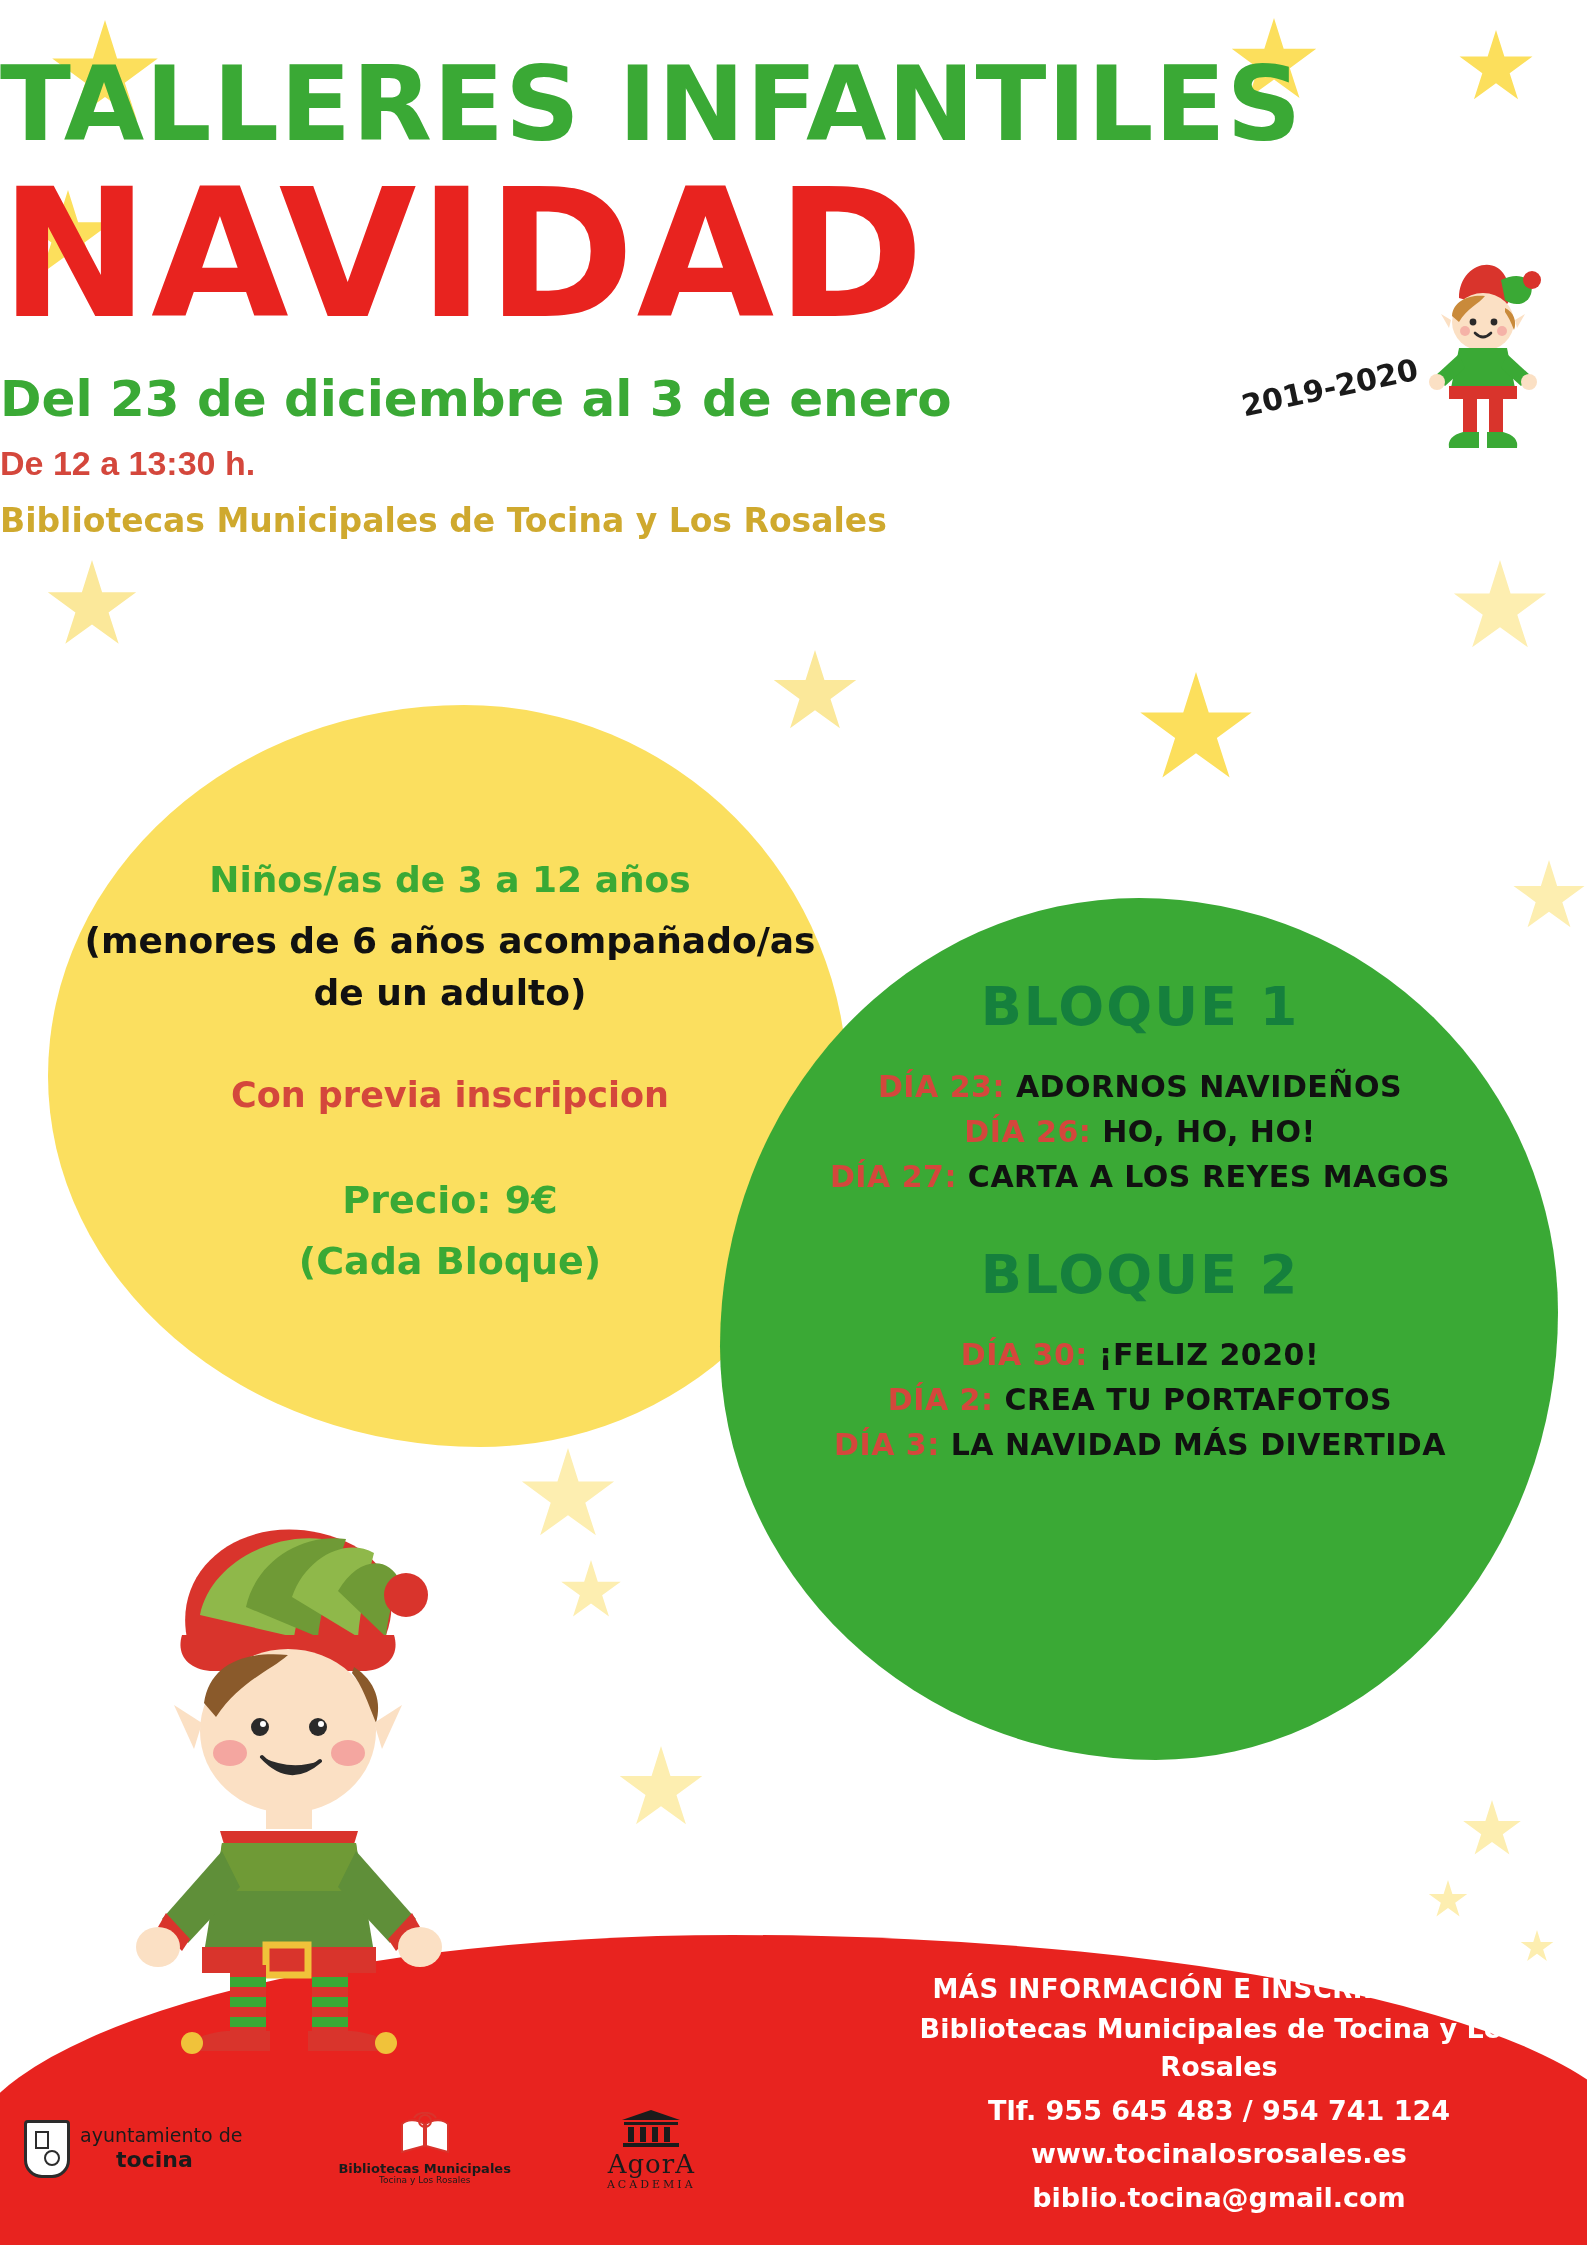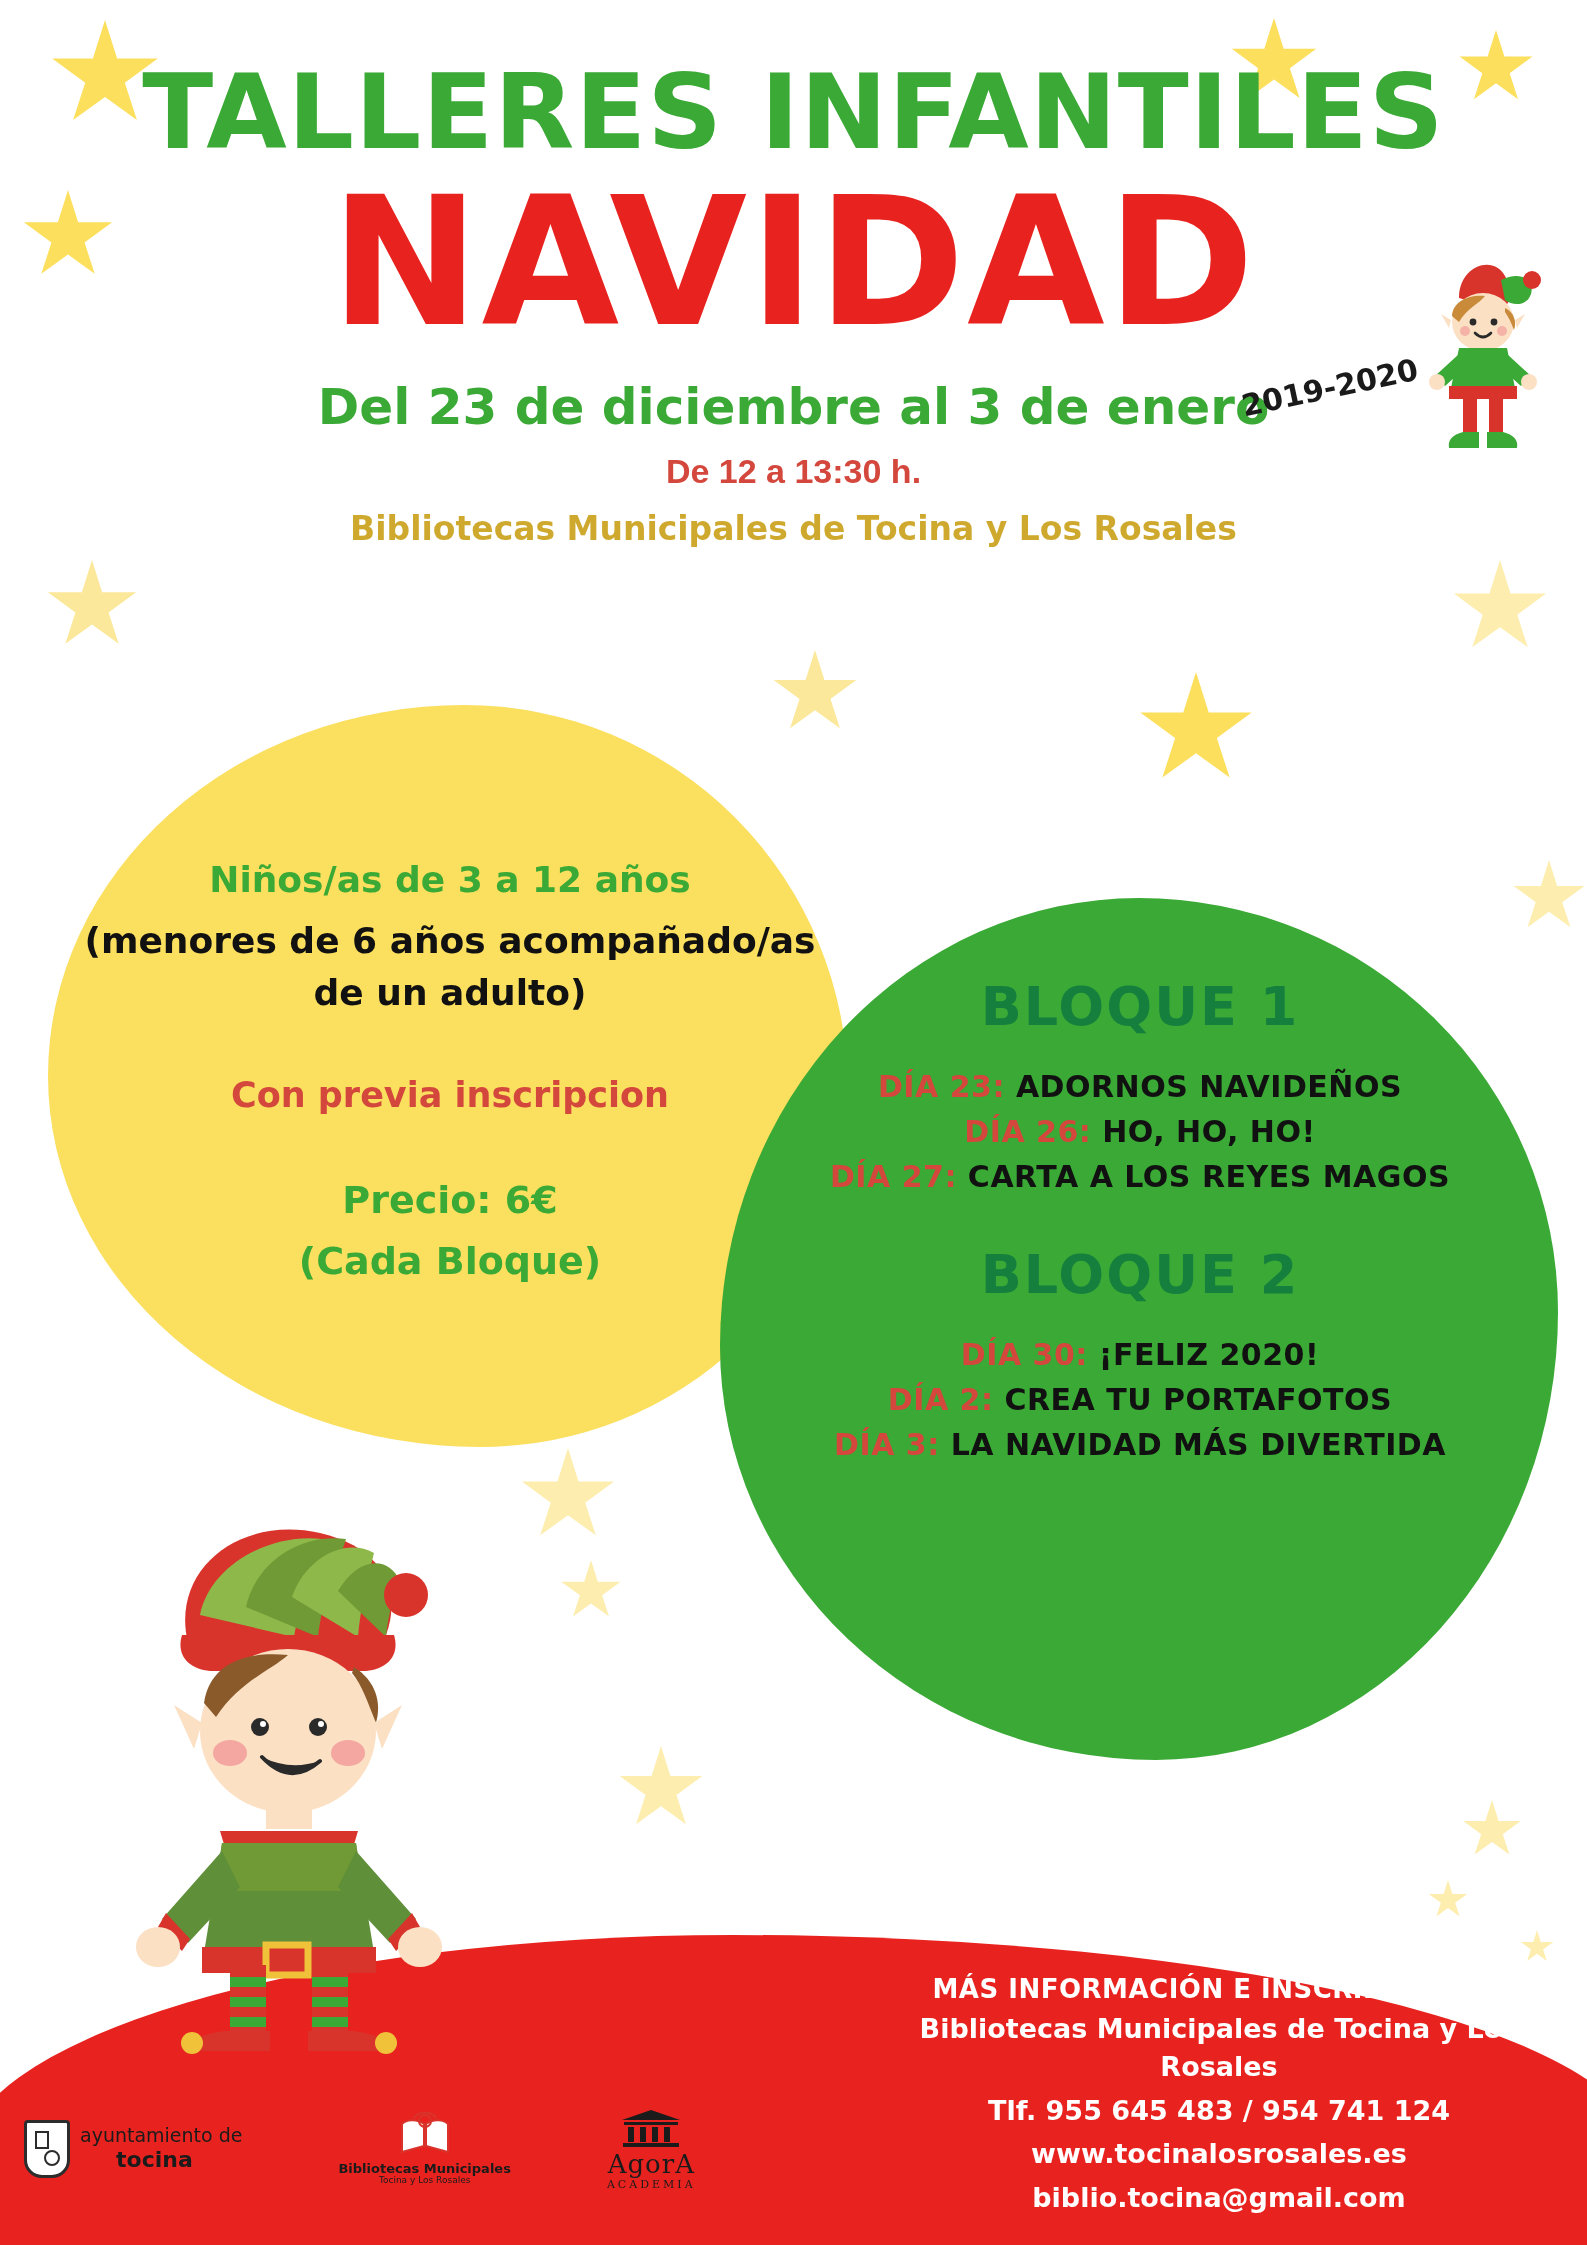--- a/index.html
+++ b/index.html
@@ -29,24 +29,23 @@
     background: #fcdf5c;
     clip-path: polygon(50% 0%, 61% 35%, 98% 35%, 68% 57%, 79% 91%, 50% 70%, 21% 91%, 32% 57%, 2% 35%, 39% 35%);
     opacity: 1;
   }
   .star.pale { background: #fbe89a; }
   .star.soft { background: #fdeeb0; }
 
   
   .headline-wrap {
     position: absolute;
-    top: 60px;
+    top: 52px;
     left: 0;
     width: 100%;
-    text-align: center;
     z-index: 6;
   }
   .title-1 {
     font-family: "DejaVu Sans", sans-serif;
     font-weight: bold;
     font-size: 104px;
     letter-spacing: 1px;
     color: #3aa935;
     line-height: 1.0;
     white-space: nowrap;
@@ -372,21 +371,21 @@
     <rect x="88" y="162" width="14" height="34" fill="#d9342c"></rect>
     <path d="M62 196 q-16 4 -14 16 l30 0 l0 -16 Z" fill="#3aa935"></path>
     <path d="M102 196 q16 4 14 16 l-30 0 l0 -16 Z" fill="#3aa935"></path>
   </svg>
 
   <div class="yellow-blob"></div>
   <div class="yellow-text">
     <div class="yt-line1">Niños/as de 3 a 12 años</div>
     <div class="yt-line2">(menores de 6 años acompañado/as de un adulto)</div>
     <div class="yt-line3">Con previa inscripcion</div>
-    <div class="yt-line4">Precio: 6€</div>
+    <div class="yt-line4">Precio: 9€</div>
     <div class="yt-line4" style="margin-top:6px;">(Cada Bloque)</div>
   </div>
 
   <div class="green-blob"></div>
   <div class="green-text">
     <div class="bloque-title">BLOQUE 1</div>
     <div class="day-list">
       <div class="day-line">
         <span class="day-label">DÍA 23:</span>
         <span>ADORNOS NAVIDEÑOS</span>

